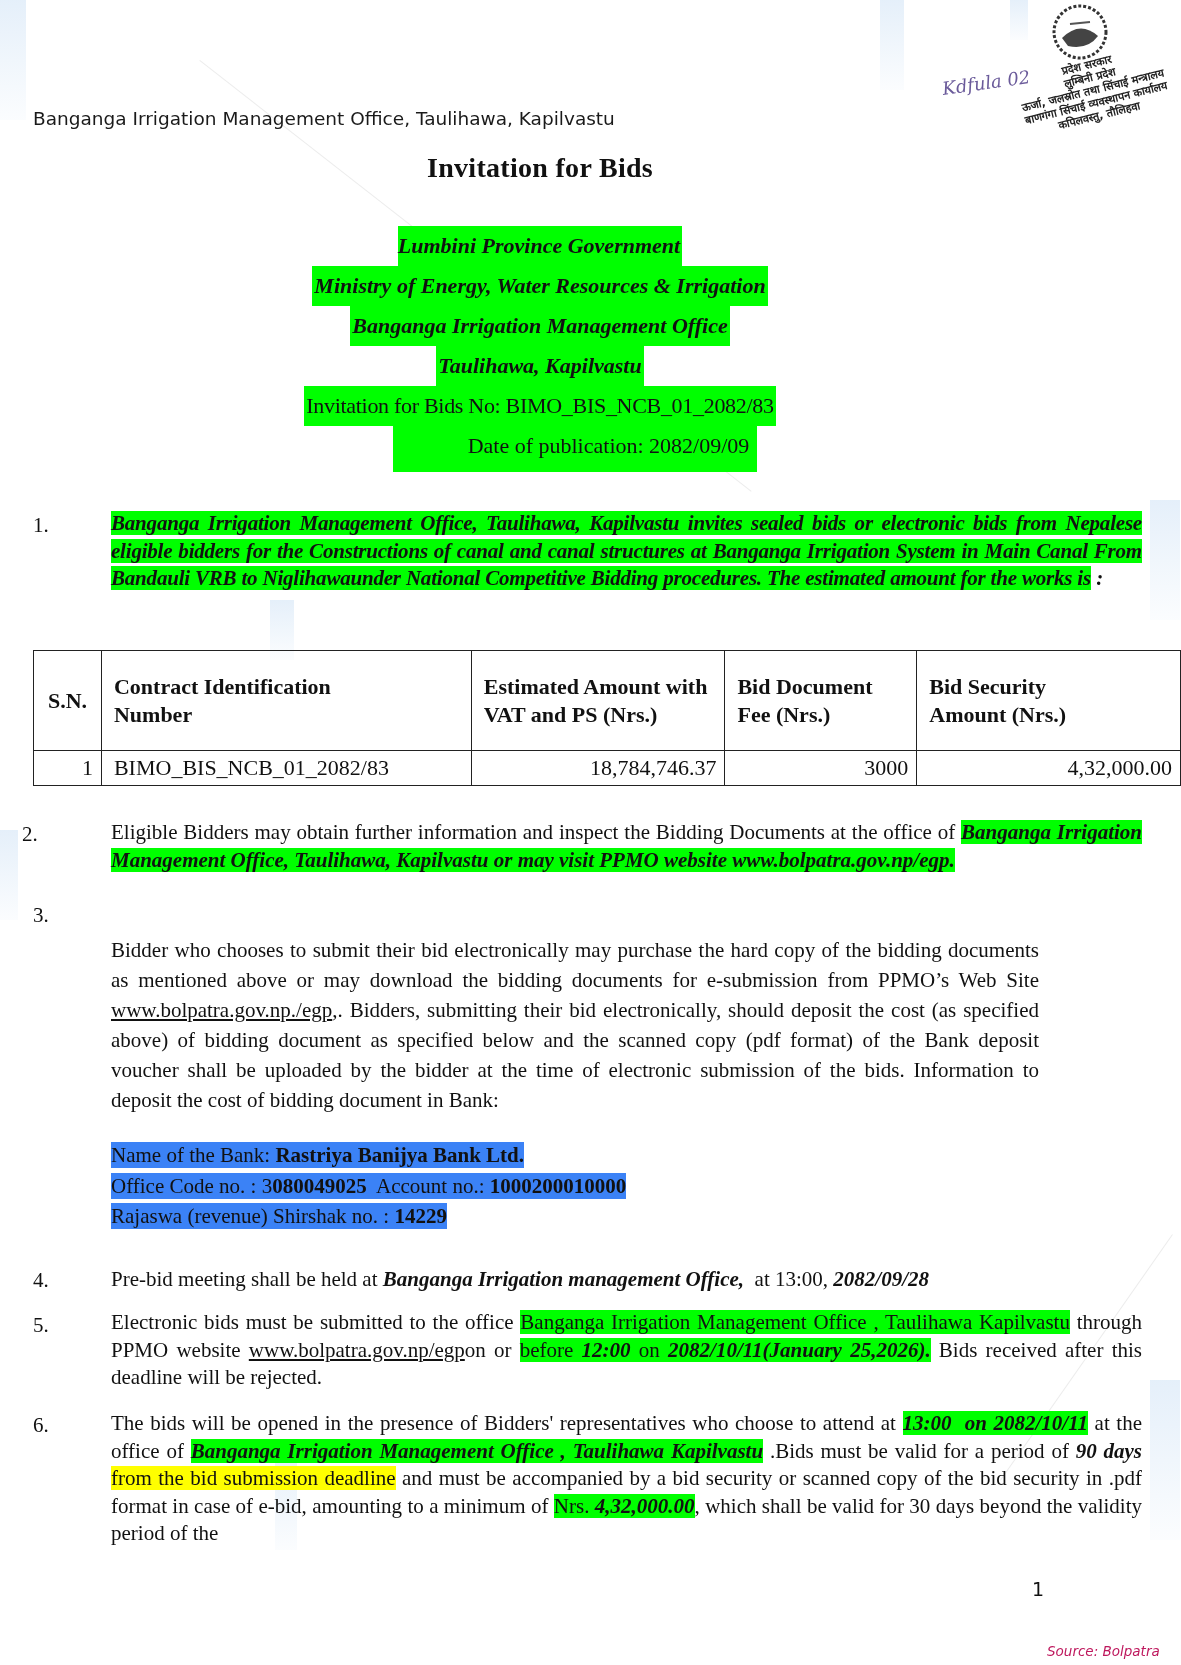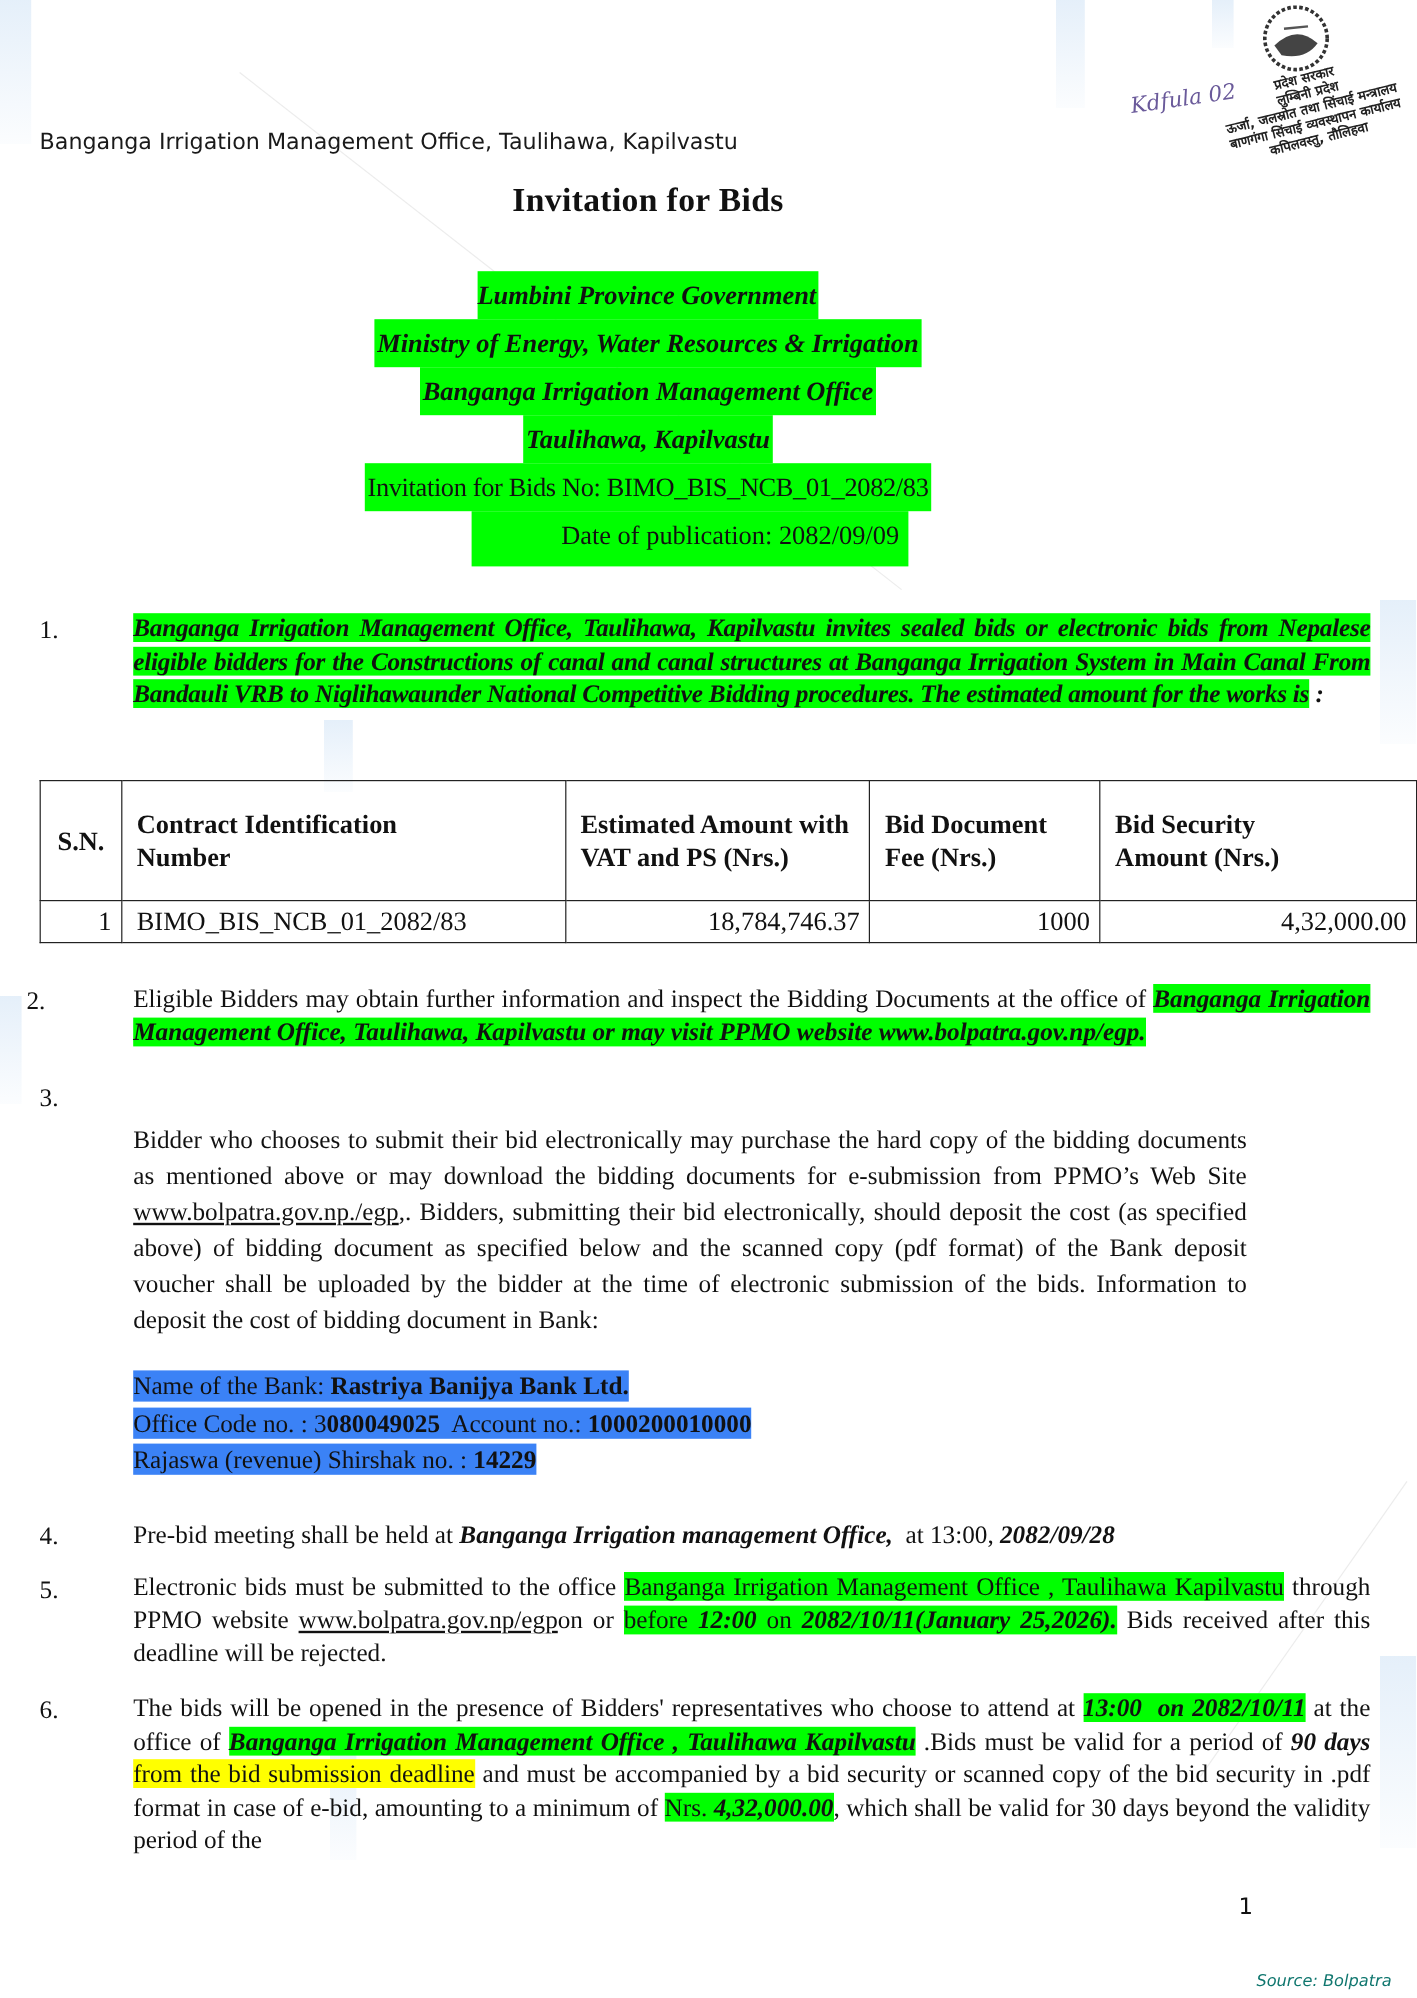--- a/index.html
+++ b/index.html
@@ -31,21 +31,21 @@
     font-size: 22px;
   }
   table.bids th, table.bids td { border: 1.5px solid #222; vertical-align: middle; }
   table.bids th { font-weight: bold; text-align: left; padding: 6px 12px; line-height: 28px; }
   table.bids td { padding: 4px 8px; height: 26px; }
   .bank { position: absolute; left: 111px; top: 1140px; font-size: 21px; line-height: 30.5px; }
   .bank .row { display: block; }
   .bank .row span.hlbox { background: #3b82f6; padding: 1px 0; }
   a.u { color: #111; text-decoration: underline; }
   .pageno { position: absolute; left: 1032px; top: 1578px; font-family: "DejaVu Sans", sans-serif; font-size: 19px; }
-  .source { position: absolute; left: 1047px; top: 1643px; font-family: "DejaVu Sans", sans-serif; font-style: italic; font-size: 13.5px; color: #0f766e; }
+  .source { position: absolute; left: 1047px; top: 1643px; font-family: "DejaVu Sans", sans-serif; font-style: italic; font-size: 13.5px; color: #be185d; }
   .stamp { position: absolute; left: 940px; top: 0px; width: 230px; height: 150px; }
 </style>
 </head>
 <body>
 
 <div class="wm" style="left:0;top:0;width:26px;height:120px;"></div>
 <div class="wm" style="left:880px;top:0;width:24px;height:90px;"></div>
 <div class="wm" style="left:1150px;top:500px;width:30px;height:120px;"></div>
 <div class="wm" style="left:270px;top:600px;width:24px;height:60px;"></div>
 <div class="wm" style="left:1010px;top:0px;width:18px;height:40px;"></div>
@@ -103,21 +103,21 @@
       <th>Estimated Amount with VAT and PS (Nrs.)</th>
       <th>Bid Document Fee (Nrs.)</th>
       <th style="padding-right:60px;">Bid Security Amount (Nrs.)</th>
     </tr>
   </thead>
   <tbody>
     <tr>
       <td style="text-align:right;">1</td>
       <td style="padding-left:12px;">BIMO_BIS_NCB_01_2082/83</td>
       <td style="text-align:right;">18,784,746.37</td>
-      <td style="text-align:right;">1000</td>
+      <td style="text-align:right;">3000</td>
       <td style="text-align:right;">4,32,000.00</td>
     </tr>
   </tbody>
 </table>
 
 <div class="num" style="left:22px;top:822px;">2.</div>
 <div class="para" style="top:819px;">
   <span>Eligible Bidders may obtain further information and inspect the Bidding Documents at the office of </span><span class="hl bi">Banganga Irrigation Management Office, Taulihawa, Kapilvastu or may visit PPMO website www.bolpatra.gov.np/egp.</span>
 </div>
 

